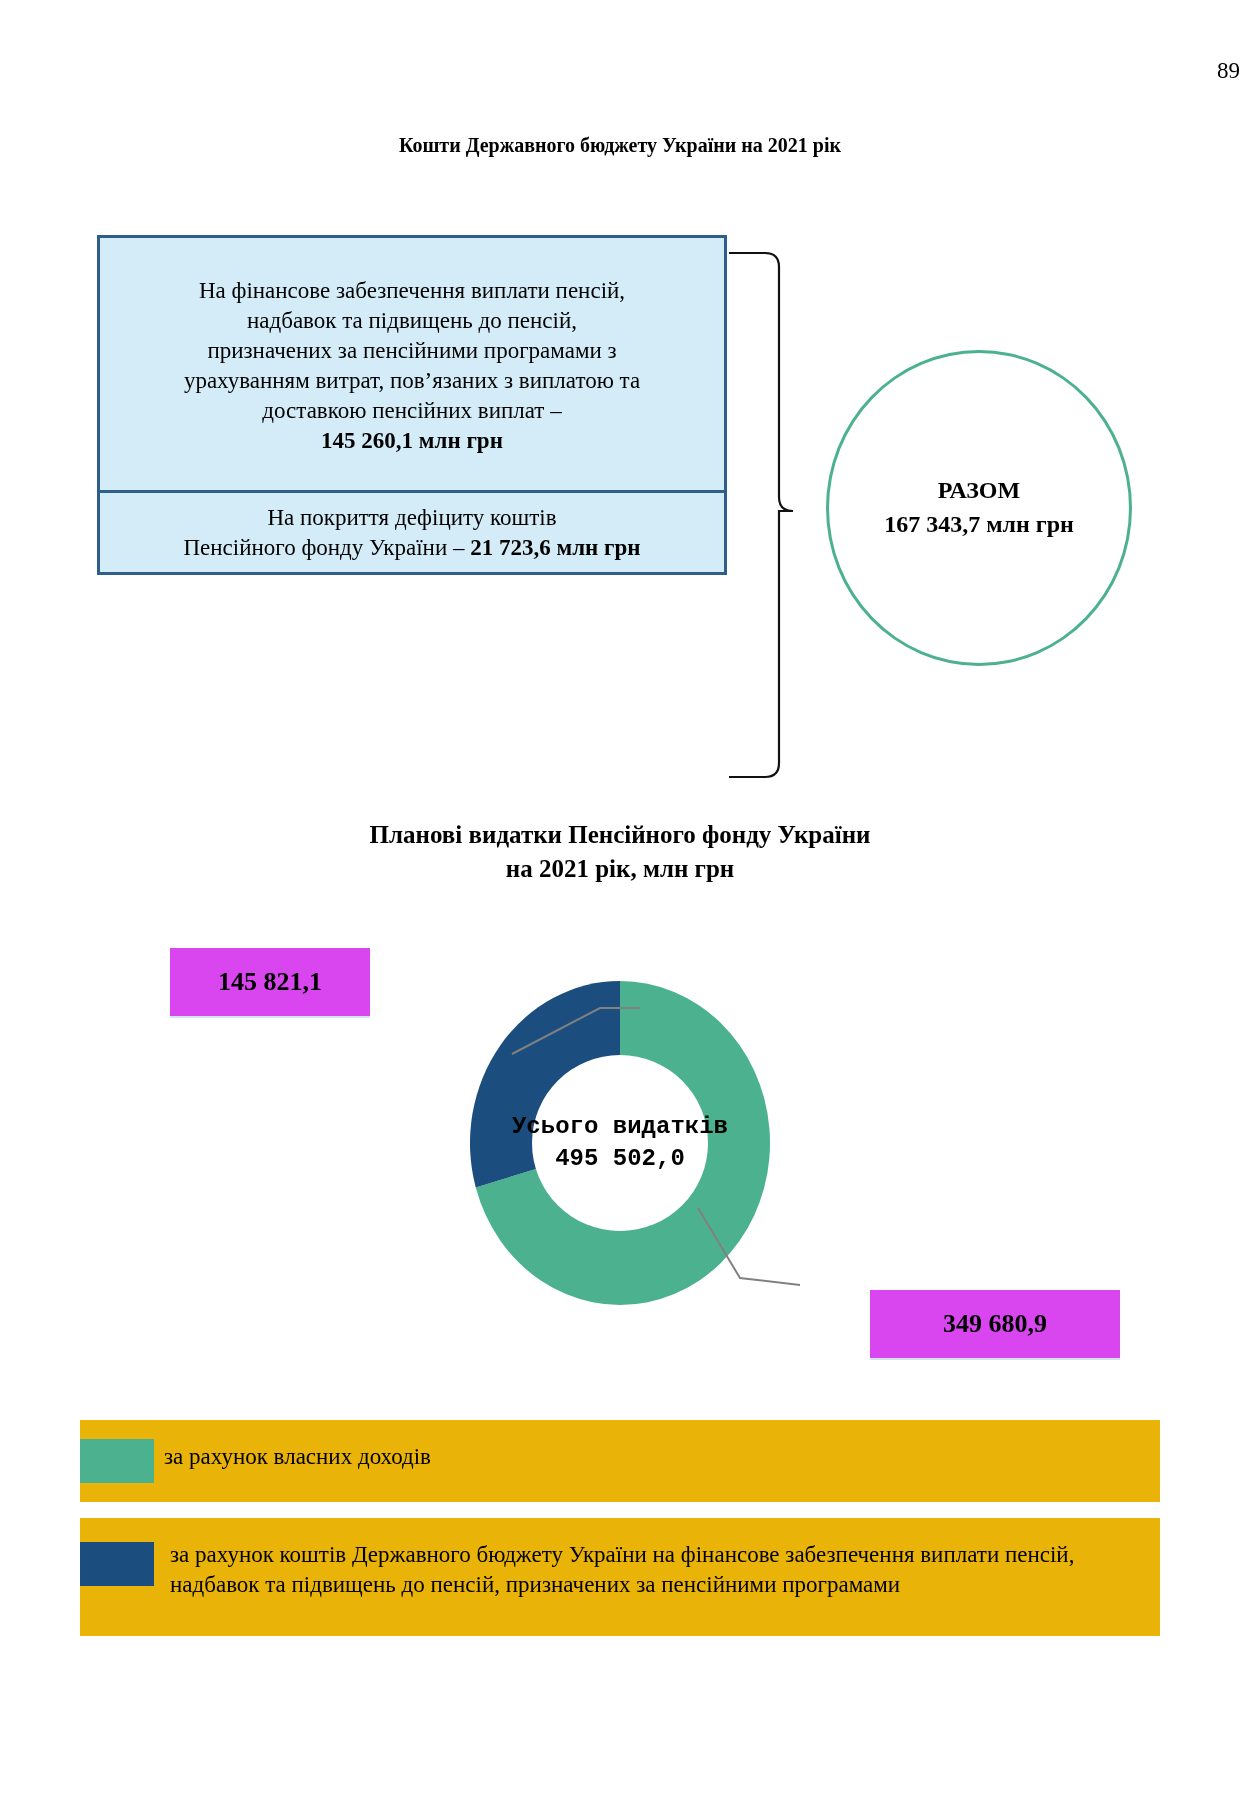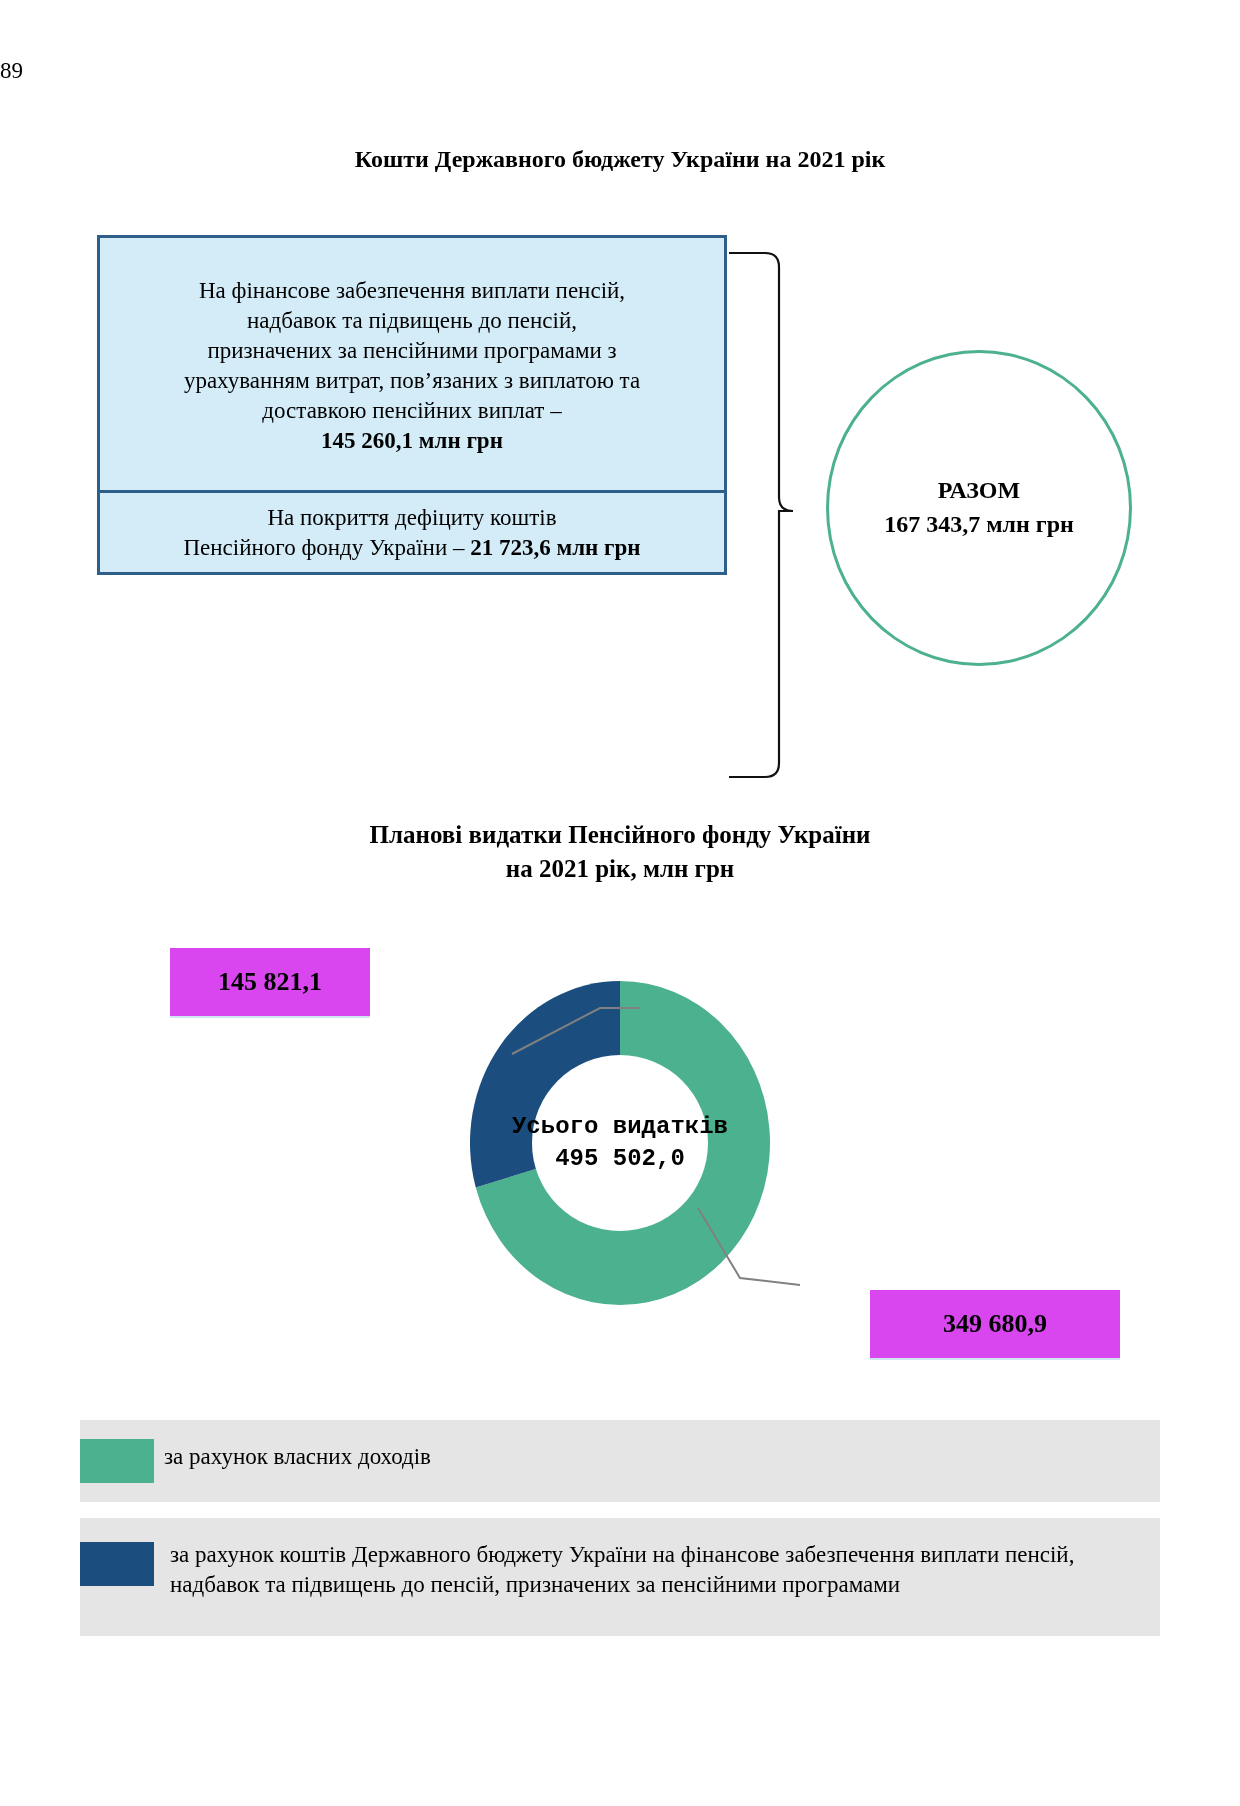--- a/index.html
+++ b/index.html
@@ -1,21 +1,21 @@
 <!DOCTYPE html>
 <html><head>
 <meta charset="utf-8">
 <style>
   html,body{margin:0;padding:0;background:#fff;}
   body{width:1240px;height:1806px;position:relative;font-family:"Liberation Serif",serif;color:#000;}
   .page{position:absolute;inset:0;}
 
-  .page-number{position:absolute;top:58px;left:0;width:1240px;text-align:left;font-size:23px;}
+  .page-number{position:absolute;top:58px;left:0;width:1240px;text-align:right;font-size:23px;}
 
-  .doc-title{position:absolute;top:146px;left:0;width:1240px;text-align:center;font-size:24px;font-weight:bold;}
+  .doc-title{position:absolute;top:134px;left:0;width:1240px;text-align:center;font-size:20px;font-weight:bold;}
 
   
   .box{position:absolute;background:#d3ecf8;border:3px solid #2e5f8a;box-sizing:border-box;
        display:flex;flex-direction:column;justify-content:center;align-items:center;
        font-size:23px;line-height:1.30;text-align:center;padding:6px 14px;}
   .box b{font-weight:bold;}
   #box1{left:97px;top:235px;width:630px;height:262px;}
   #box2{left:97px;top:490px;width:630px;height:85px;}
   #box3{left:97px;top:672px;width:630px;height:115px;}
   .box .ln{display:block;}
@@ -39,21 +39,21 @@
       display:flex;flex-direction:column;justify-content:center;align-items:center;
       font-size:24px;font-weight:bold;line-height:1.35;text-align:right;pointer-events:none;font-family:Liberation Mono, monospace;}
 
   
   .callout{position:absolute;background:#d946ef;box-shadow:0 2px 0 #cfe6f2;
       font-size:26px;font-weight:bold;display:flex;align-items:center;justify-content:center;}
   #callout-blue{left:170px;top:948px;width:200px;height:68px;}
   #callout-green{left:870px;top:1290px;width:250px;height:68px;}
 
   
-  .legend{position:absolute;left:80px;width:1080px;background:#e5e5e5;display:flex;align-items:flex-start;}
+  .legend{position:absolute;left:80px;width:1080px;background:#eab308;display:flex;align-items:flex-start;}
   #legend1{top:1420px;height:82px;}
   #legend2{top:1518px;height:118px;}
   .legend-swatch{width:74px;min-width:74px;height:44px;margin:19px 0 0 0;}
   #legend2 .legend-swatch{margin-top:24px;}
   .legend-text{font-size:23px;line-height:1.32;padding:0 22px 0 10px;}
   #legend1 .legend-text{padding-top:22px;}
   #legend2 .legend-text{padding-top:22px;padding-left:16px;}
 </style>
 </head>
 <body>

